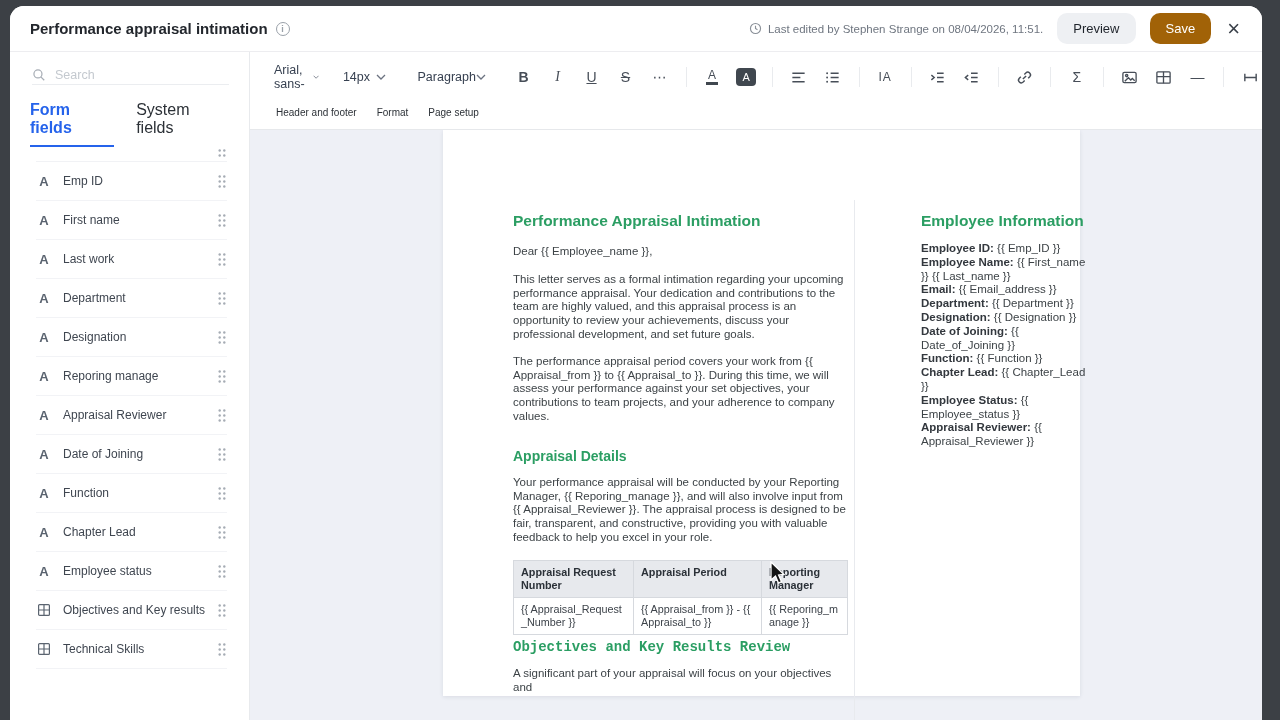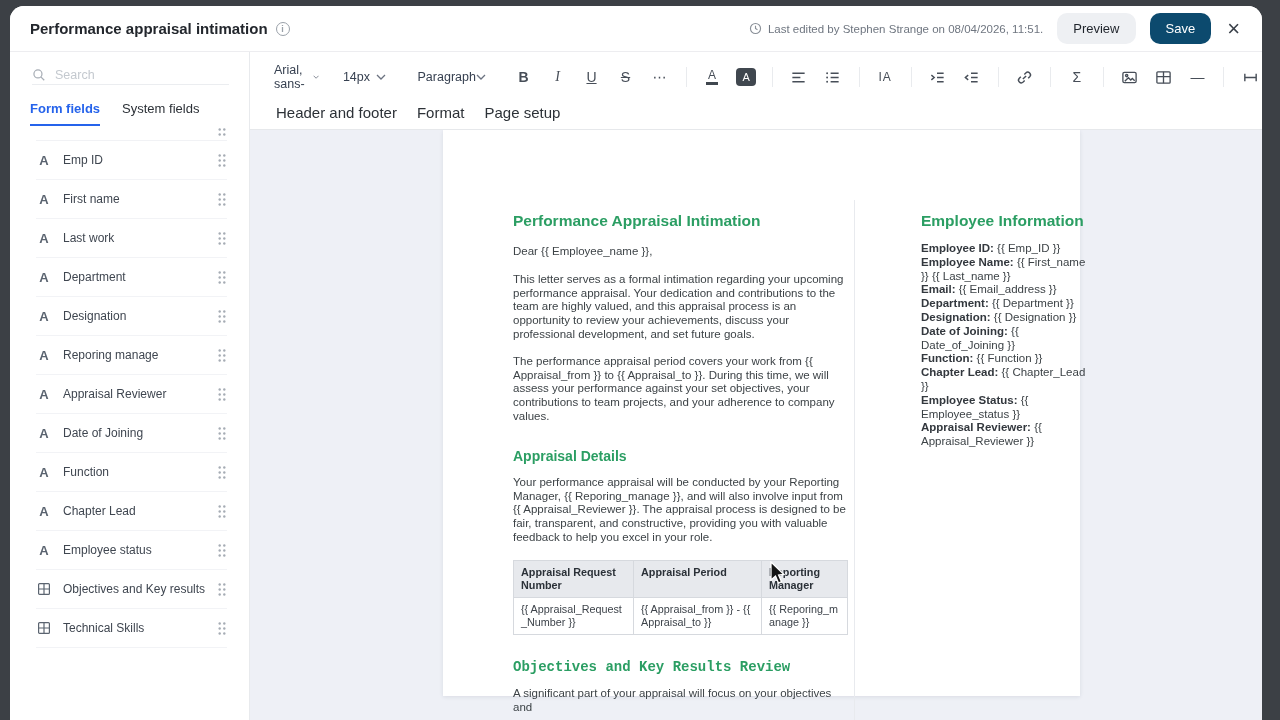--- a/index.html
+++ b/index.html
@@ -17,36 +17,36 @@
   .title { font-size:15px; font-weight:bold; color:#23272d; }
   .info { width:14px; height:14px; border:1.3px solid #9aa1a9; border-radius:50%;
           color:#9aa1a9; font-size:9px; display:inline-flex; align-items:center;
           justify-content:center; font-weight:bold; }
   .tb-right { margin-left:auto; display:flex; align-items:center; gap:14px; }
   .edited { display:flex; align-items:center; gap:6px; color:#6f7680; font-size:11.5px; }
   .edited svg { stroke:#8a9098; }
   .btn { border:none; border-radius:10px; font-size:13px; padding:8px 16px;
          cursor:pointer; font-family:inherit; }
   .btn.ghost { background:#eef0f3; color:#1f242b; }
-  .btn.primary { background:#0c4a6e; color:#fff; font-weight:500; }
+  .btn.primary { background:#a16207; color:#fff; font-weight:500; }
   .close { font-size:22px; color:#3a4049; line-height:1; cursor:pointer; padding:0 2px; }
 
   .content { flex:1; display:flex; min-height:0; }
 
   
   .sidebar { width:240px; flex:0 0 240px; border-right:1px solid #e8eaed;
              background:#fff; display:flex; flex-direction:column; }
   .search { margin:16px 20px 0 22px; display:flex; align-items:center; gap:9px;
             padding-bottom:2px; border-bottom:1px solid #ebedf0; }
   .search svg { stroke:#a7adb5; }
   .search input { border:none; outline:none; font-size:12.5px; color:#3f4650;
                   width:140px; font-family:inherit; }
   .search input::placeholder { color:#c4c9cf; }
   .tabs { display:flex; gap:22px; padding:16px 20px 0 20px; }
-  .tab { font-size:13px; color:#2c3137; padding-bottom:8px; cursor:pointer;
+  .tab { font-size:16px; color:#2c3137; padding-bottom:8px; cursor:pointer;
          border-bottom:2.5px solid transparent; }
   .tab.active { color:#2563eb; font-weight:bold; border-bottom-color:#2563eb; }
   .flist { flex:1; overflow:hidden; padding:0 22px 0 26px; }
   .partial { height:15px; overflow:hidden; position:relative; border-bottom:1px solid #f1f2f5; }
   .partial .handle { position:absolute; right:0; top:-4px; }
   .frow { height:39px; display:flex; align-items:center; gap:11px;
           border-bottom:1px solid #f2f3f6; cursor:pointer; }
   .fic { display:none; width:16px; color:#5b6470; align-items:center; justify-content:center; }
   .ic-text { font-weight:bold; font-size:13px; }
   .frow.calendar .ic-calendar, .frow.text .ic-text, .frow.table .ic-table { display:inline-flex; }
@@ -67,35 +67,35 @@
   .tbtn svg { stroke:#474e58; }
   .b { font-weight:bold; } .i { font-style:italic; font-family:"Liberation Serif", serif; }
   .u { text-decoration:underline; } .s { text-decoration:line-through; }
   .gsep { width:1px; height:20px; background:#e9ebee; margin:0 4px; }
   .acolor { display:flex; flex-direction:column; align-items:center; line-height:1; }
   .acolor .bar { width:12px; height:3px; background:#40474f; margin-top:1px; }
   .achip { width:20px; height:18px; background:#40474f; color:#fff; border-radius:4px;
            font-size:11px; display:inline-flex; align-items:center; justify-content:center; }
   .ia { font-size:12px; letter-spacing:1px; font-weight:500; }
   .trow2 { height:33px; display:flex; align-items:center; gap:20px; padding-left:2px; }
-  .mitem { font-size:15px; color:#2c3137; cursor:pointer; }
+  .mitem { font-size:10px; color:#2c3137; cursor:pointer; }
 
   
   .canvas { flex:1; background:#eef0f6; position:relative; overflow:hidden; }
   .page { position:absolute; left:193px; top:0; width:637px; height:566px;
           background:#fff; box-shadow:0 1px 4px rgba(40,50,70,.10);
           padding:82px 0 0 70px; color:#3d4347; }
   .colguide { position:absolute; left:411px; top:70px; height:528px; width:1px; background:#e8eaee; }
   .lcol { width:334px; font-size:11.5px; line-height:13.8px; }
   .h-green { color:#2b9e63; font-weight:bold; }
   .h1 { font-size:15.5px; line-height:18px; margin-bottom:15px; }
   .h2 { font-size:14px; line-height:16px; margin-bottom:12px; }
   .salut { margin-bottom:14px; }
   .p1 { margin-bottom:13px; } .p2 { margin-bottom:24px; } .p3 { margin-bottom:15px; }
-  .dtable { border-collapse:collapse; width:334px; margin-bottom:24px; table-layout:fixed; }
+  .dtable { border-collapse:collapse; width:334px; margin-bottom:4px; table-layout:fixed; }
   .dtable th, .dtable td { border:1px solid #d6d9de; text-align:left; vertical-align:top;
                            font-size:10.8px; line-height:13px; padding:5px 7px; }
   .dtable th { background:#e7e9ed; color:#2b3138; font-weight:bold; }
   .dtable td { color:#3d434a; word-break:break-all; }
   .c1 { width:120px; } .c2 { width:128px; } .c3 { width:86px; }
   .okr-h { margin-bottom:12px;font-family:Liberation Mono, monospace; }
   .rcol { position:absolute; left:478px; top:82px; width:170px;
           font-size:11.5px; line-height:13.8px; }
   .rcol .h1 { margin-bottom:12px; }
   .ei-line b { color:#33383e; }

